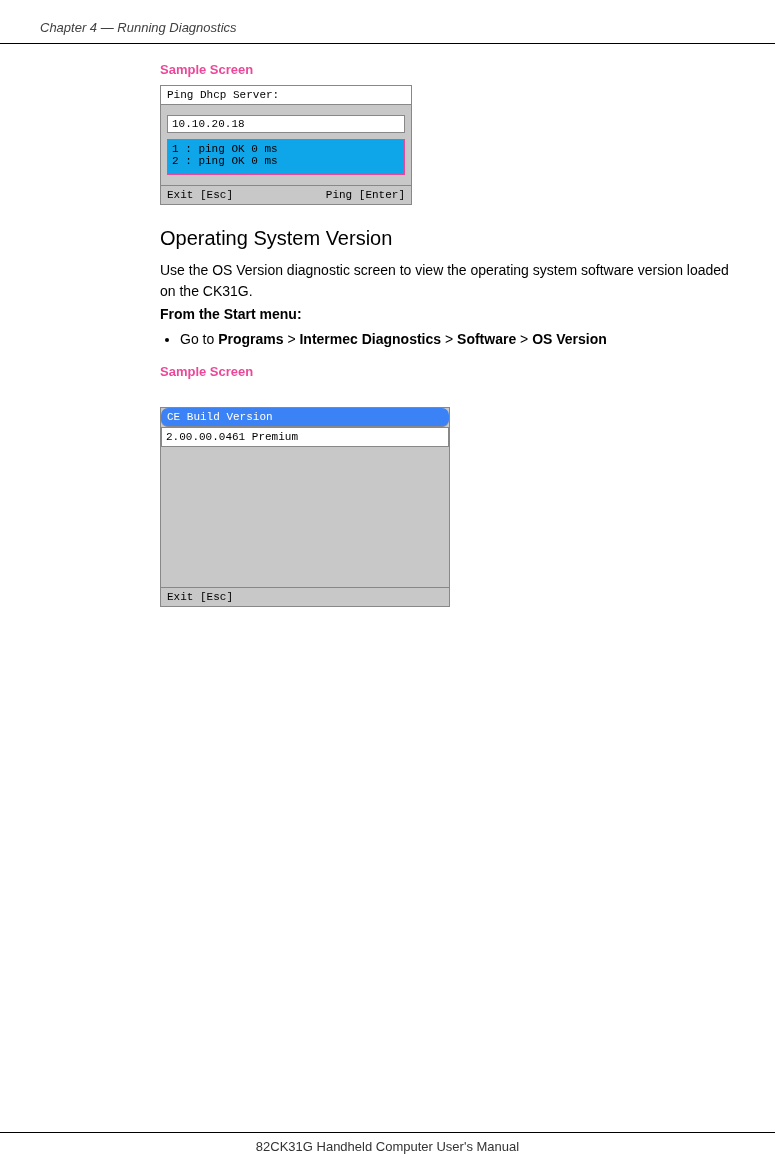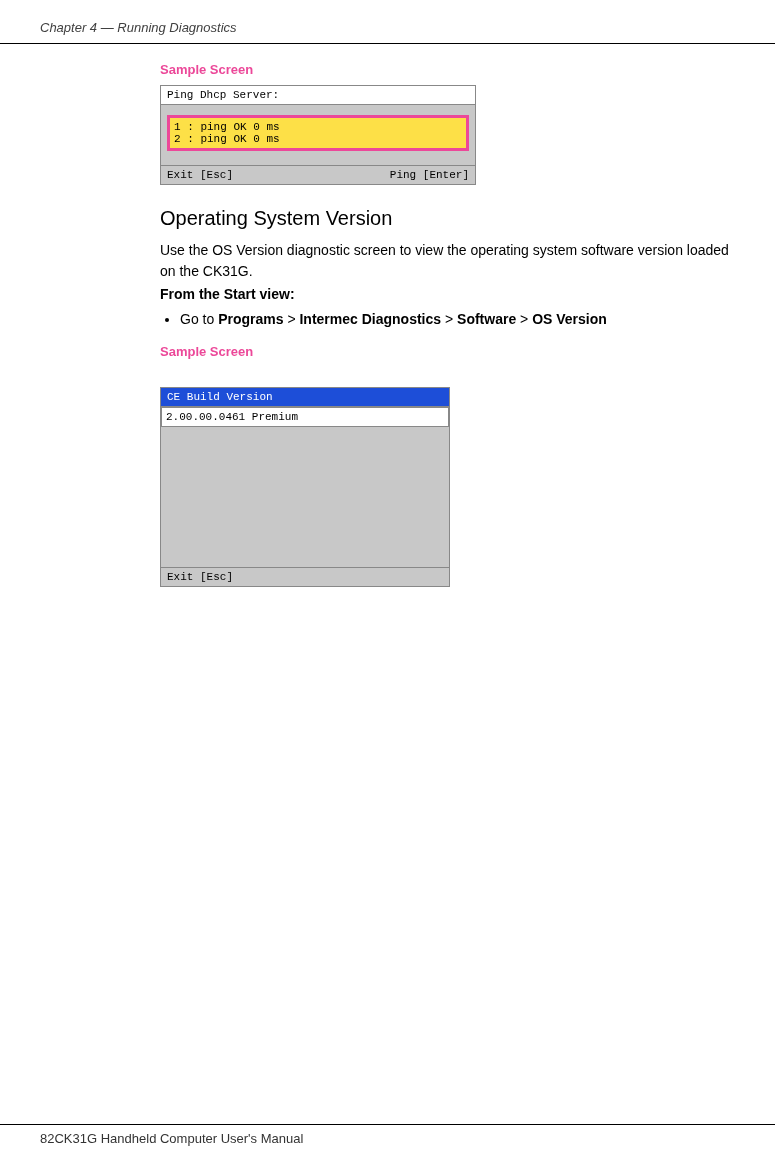--- a/index.html
+++ b/index.html
@@ -44,21 +44,21 @@
     }
 
     
     .sample-screen-container {
       margin-bottom: 22px;
     }
 
     .device-screen {
       border: 1px solid #888;
       background: #c8c8c8;
-      width: 316px;
+      width: 252px;
       font-family: 'Courier New', monospace;
       font-size: 11px;
     }
 
     .screen-title-bar {
       background: #fff;
       border-bottom: 1px solid #888;
       padding: 3px 6px;
       font-size: 11px;
     }
@@ -71,22 +71,22 @@
     .screen-input-row {
       background: #fff;
       border: 1px solid #888;
       padding: 2px 4px;
       margin-bottom: 6px;
       font-size: 11px;
       min-height: 18px;
     }
 
     .screen-output-box {
-      background: #fde047;
-      border: 3px solid #ec4899;
+      background: #0ea5e9;
+      border: 1px solid #ec4899;
       padding: 3px 4px;
       font-size: 11px;
       min-height: 36px;
     }
 
     .screen-footer {
       border-top: 1px solid #888;
       padding: 3px 6px;
       display: flex;
       justify-content: space-between;
@@ -96,25 +96,26 @@
     
     .device-screen-os {
       border: 1px solid #888;
       background: #c8c8c8;
       width: 290px;
       font-family: 'Courier New', monospace;
       font-size: 11px;
     }
 
     .screen-title-bar-dark {
-      background: #1d4ed8;
+      background: #3b82f6;
       color: #fff;
       border-bottom: 1px solid #888;
       padding: 3px 6px;
       font-size: 11px;
+      border-radius: 7px;
     }
 
     .screen-content-box {
       background: #fff;
       border: 1px solid #888;
       margin: 0;
       padding: 3px 4px;
       min-height: 18px;
       font-size: 11px;
     }
@@ -161,27 +162,27 @@
       list-style: disc;
       font-size: 14px;
       line-height: 1.6;
     }
 
     .bold-text { font-weight: bold; }
 
     
     .page-footer {
       position: absolute;
-      bottom: 20px;
+      bottom: 12px;
       left: 0;
       right: 0;
       padding: 6px 40px;
       border-top: 1px solid #000;
       display: flex;
-      justify-content: flex-start;
+      justify-content: center;
       font-size: 13px;
       color: #333;
     }
 
     .screen-spacer {
       height: 20px;
     }
   </style>
 </head>
 <body>
@@ -193,37 +194,40 @@
   </div>
 
   <div class="content-area">
 
     <div class="sample-screen-container">
       <div class="section-label">Sample Screen</div>
 
       <div class="device-screen">
         <div class="screen-title-bar">Ping Dhcp Server:</div>
         <div class="screen-body">
+          <div class="screen-input-row">
+            <span>10.10.20.18</span>
+          </div>
           <div class="screen-output-box">
             <div>1 : ping OK   0 ms</div>
             <div>2 : ping OK   0 ms</div>
           </div>
         </div>
         <div class="screen-footer">
           <span>Exit [Esc]</span>
           <span>Ping [Enter]</span>
         </div>
       </div>
     </div>
 
     <div class="os-version-heading">Operating System Version</div>
 
     <p class="body-text">Use the OS Version diagnostic screen to view the operating system software version loaded on the CK31G.</p>
 
-    <div class="from-start-menu">From the Start view:</div>
+    <div class="from-start-menu">From the Start menu:</div>
 
     <ul class="bullet-list">
       <li>
         <span>Go to </span><span class="bold-text">Programs</span><span> &gt; </span><span class="bold-text">Intermec Diagnostics</span><span> &gt; </span><span class="bold-text">Software</span><span> &gt; </span><span class="bold-text">OS Version</span>
       </li>
     </ul>
 
     <div class="sample-screen-container">
       <div class="section-label">Sample Screen</div>
       <div class="screen-spacer"></div>

